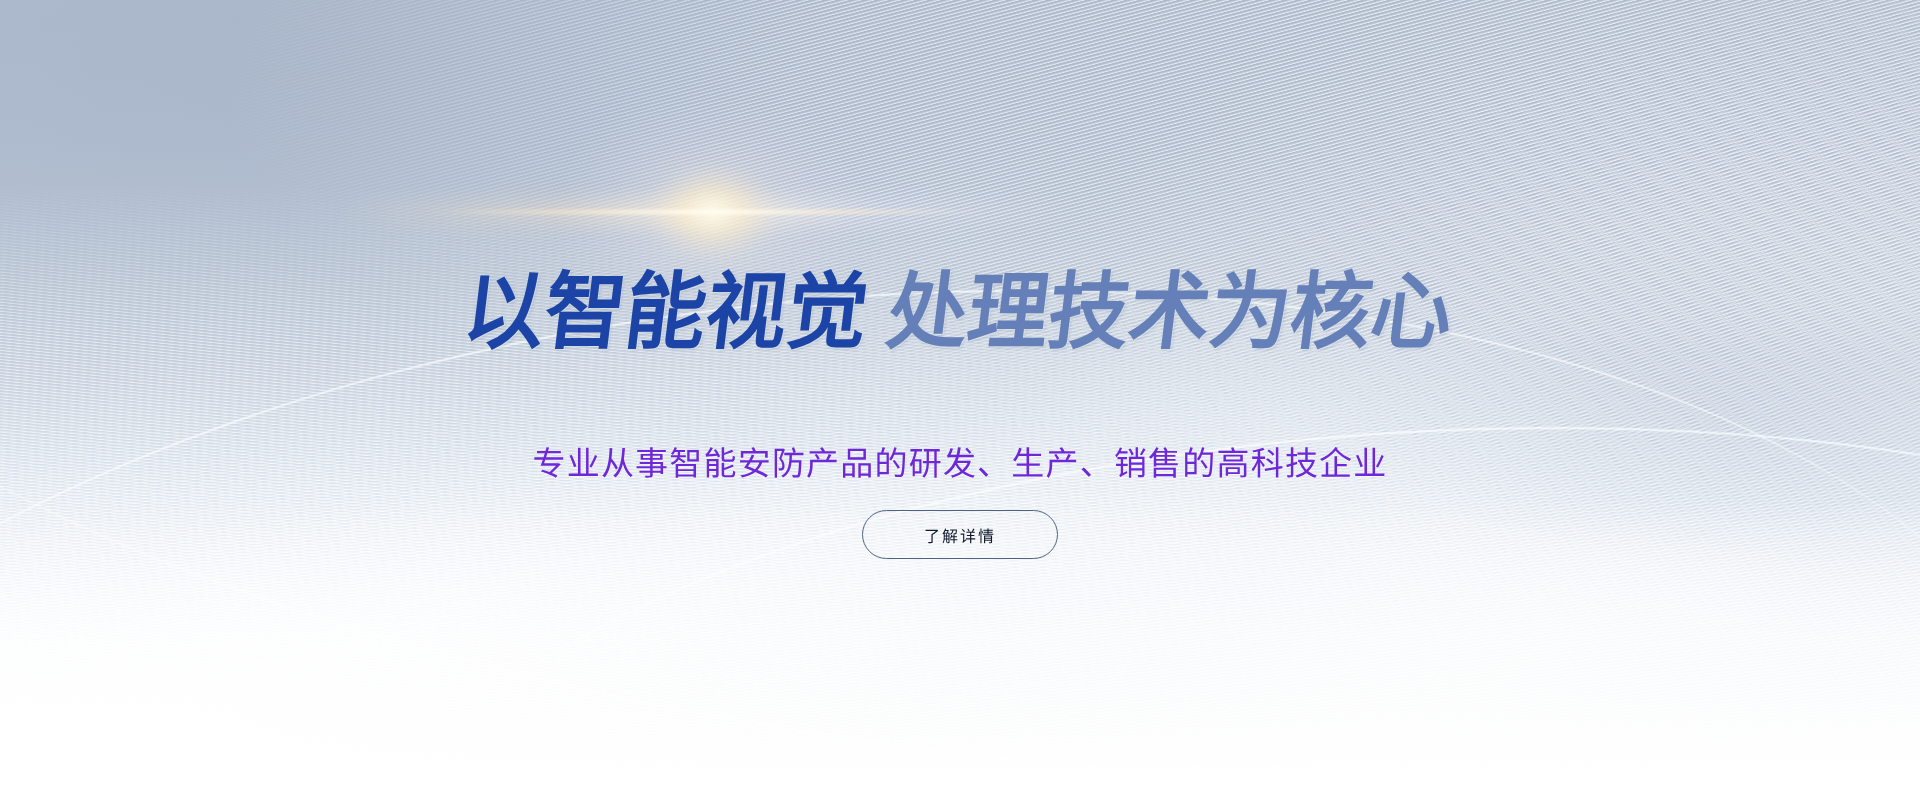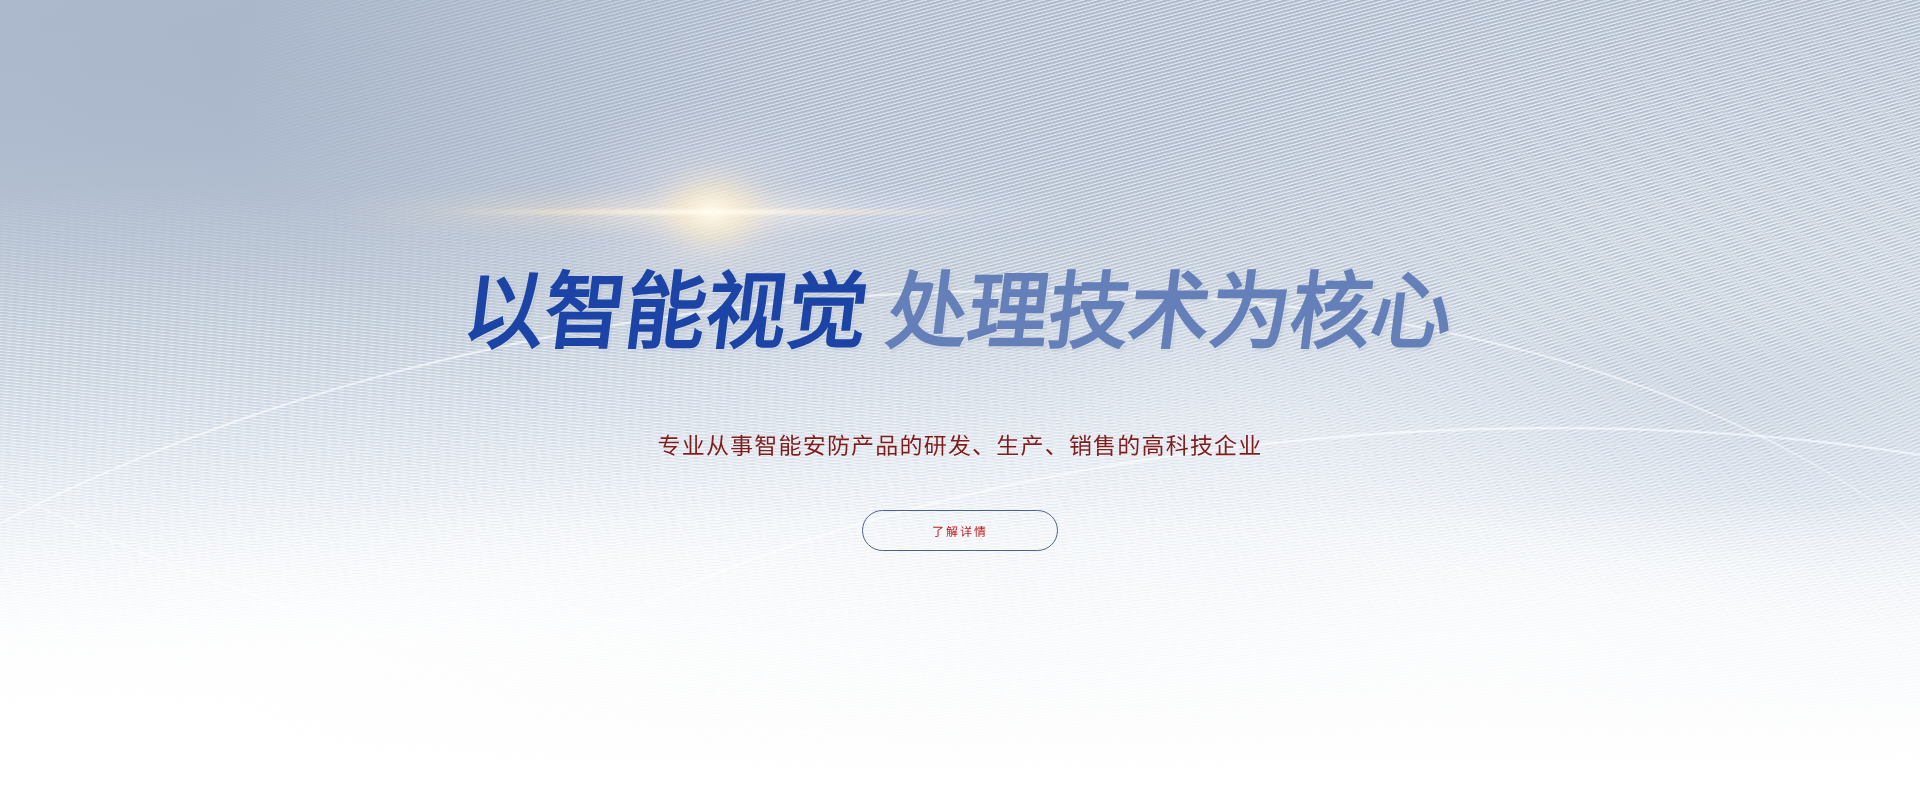--- a/index.html
+++ b/index.html
@@ -281,44 +281,44 @@
   .headline .seg-strong { color: #1c44a6; }
   .headline .seg-soft   { color: #657fb8; }
 
   .subtitle {
     position: absolute;
     top: 404px;
     left: 50%;
     transform: translateX(-50%);
     white-space: nowrap;
     font-family: "DejaVu Sans", "Liberation Sans", sans-serif;
-    font-size: 23px;
+    font-size: 33px;
     font-weight: 400;
     letter-spacing: 1.2px;
-    color: #7f1d1d;
+    color: #6d28d9;
     text-shadow: 0 1px 0 rgba(255,255,255,0.45);
   }
 
   .cta {
     position: absolute;
     top: 510px;
     left: 50%;
     transform: translateX(-50%);
     width: 196px;
-    height: 41px;
+    height: 49px;
     display: flex;
     align-items: center;
     justify-content: center;
     box-sizing: border-box;
     border: 1.5px solid #4e6384;
     border-radius: 999px;
     background: transparent;
-    color: #b91c1c;
+    color: #0f172a;
     font-family: "DejaVu Sans", "Liberation Sans", sans-serif;
-    font-size: 12px;
+    font-size: 16px;
     letter-spacing: 2px;
     cursor: pointer;
     padding: 0;
     text-shadow: 0 1px 0 rgba(255,255,255,0.45);
   }
 </style>
 </head>
 <body>
 
 <div class="hero">

